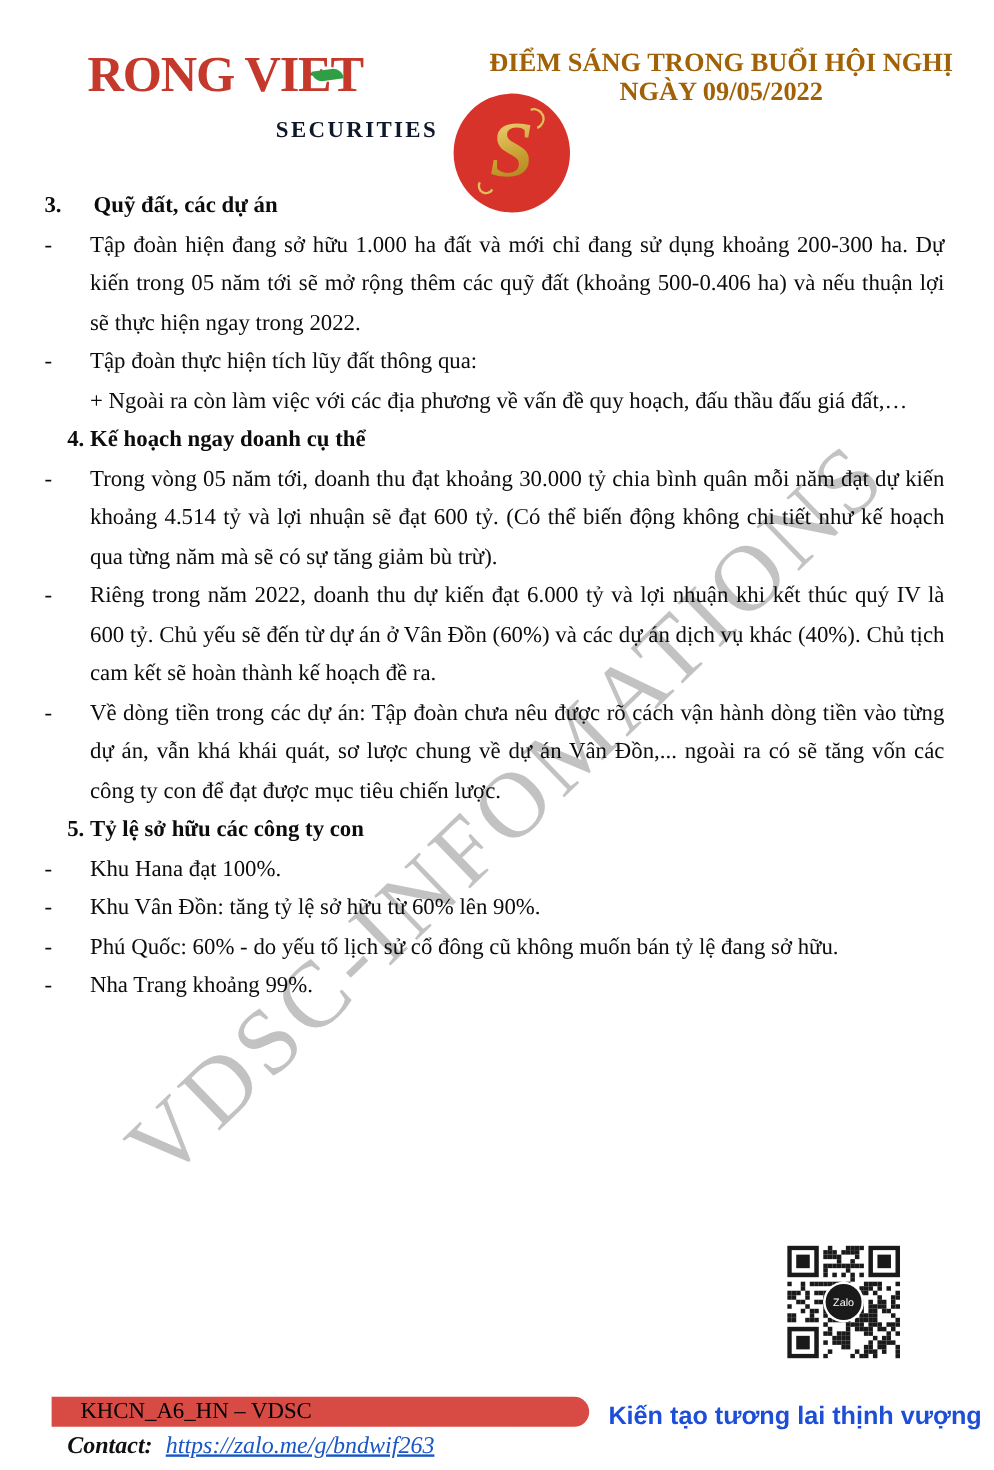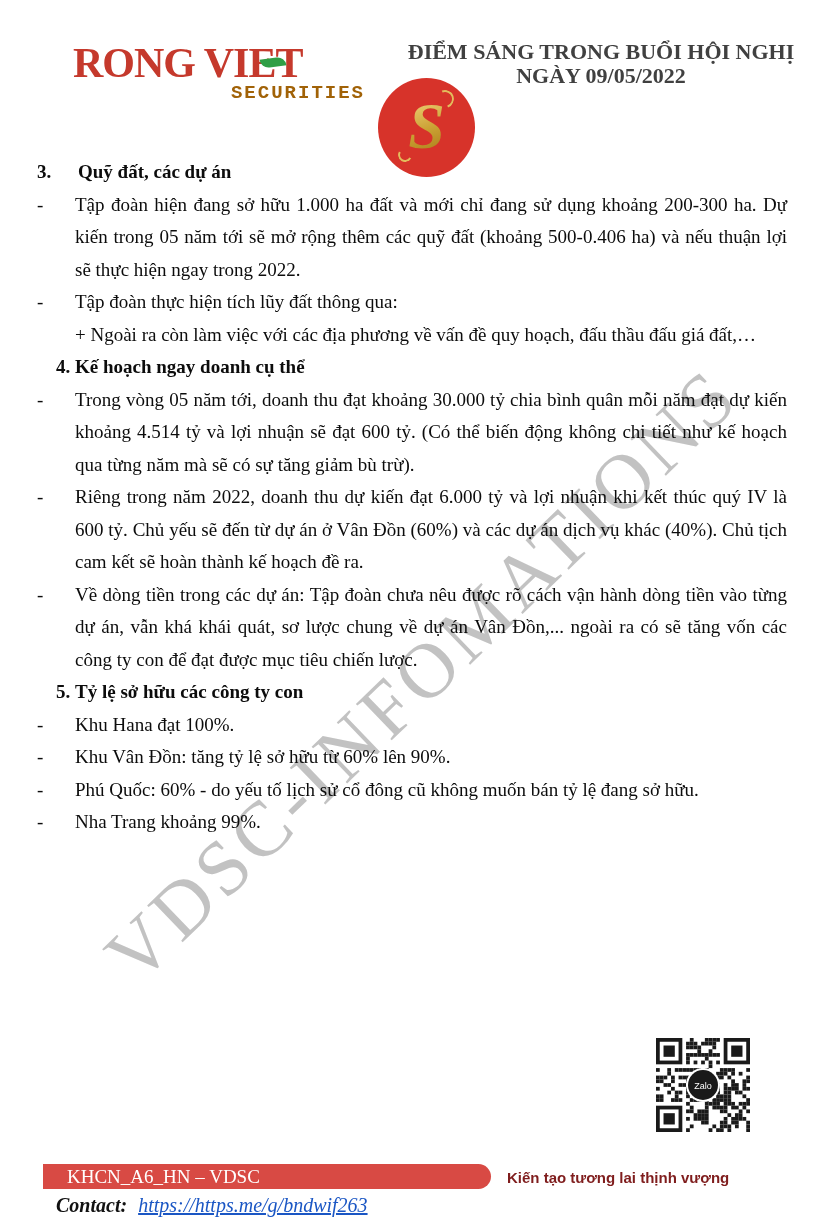--- a/index.html
+++ b/index.html
@@ -14,41 +14,41 @@
   .logo-name{
     font-family:"Liberation Serif","DejaVu Serif",serif;
     font-weight:bold;font-size:42px;letter-spacing:-1px;
     color:#c5392c;line-height:1;white-space:nowrap;
   }
   .logo-leaf{
     position:absolute;left:187px;top:16px;width:26px;height:9px;
     background:#2f9e45;border-radius:0 9px 0 9px;transform:rotate(-8deg);
   }
   .logo-sub{
-    position:absolute;right:38px;top:40px;
-    font-family:Liberation Mono, monospace;
-    font-weight:bold;font-size:19px;letter-spacing:2px;color:#a16207;
+    position:absolute;right:38px;top:56px;
+    font-family:Liberation Serif, serif;
+    font-weight:bold;font-size:19px;letter-spacing:2px;color:#0f172a;
   }
   .dragon{
     position:absolute;left:305px;top:36px;width:97px;height:99px;border-radius:50%;
     background:#d7332a;display:flex;align-items:center;justify-content:center;
   }
   .dragon-s{
     font-family:"Liberation Serif","DejaVu Serif",serif;
     font-size:66px;font-weight:bold;font-style:italic;
     background:linear-gradient(160deg,#f0d078 10%,#caa133 55%,#a87a18 95%);
     -webkit-background-clip:text;background-clip:text;color:transparent;
     line-height:1;transform:translateY(-2px);
   }
   .dragon-curl{position:absolute;border:2px solid #e3bd5d;border-radius:50%;}
   .curl1{width:14px;height:14px;left:58px;top:12px;border-bottom-color:transparent;border-left-color:transparent;transform:rotate(25deg);}
   .curl2{width:10px;height:10px;left:20px;top:70px;border-top-color:transparent;border-right-color:transparent;transform:rotate(-15deg);}
   .title-block{
     position:absolute;left:405px;top:40px;width:392px;
-    text-align:center;font-weight:bold;font-size:22px;line-height:24px;color:#404040;
+    text-align:center;font-weight:bold;font-size:22px;line-height:24px;color:#a16207;
   }
   
   .watermark{
     position:absolute;left:-18px;top:630px;width:880px;
     transform:rotate(-44deg);transform-origin:center center;
     font-family:"Liberation Serif","DejaVu Serif",serif;
     font-size:78px;letter-spacing:5px;color:#b2b2b2;opacity:0.78;
     text-align:center;white-space:nowrap;z-index:1;pointer-events:none;
   }
   
@@ -61,25 +61,25 @@
   .para .dash{position:absolute;left:2px;}
   .ptext{text-align:justify;}
   
   .qr-wrap{position:absolute;left:656px;top:1038px;width:94px;height:94px;z-index:2;}
   
   .footer-bar{
     position:absolute;left:43px;top:1164px;width:448px;height:25px;z-index:2;
     background:#d84a44;border-radius:0 18px 18px 0;
     display:flex;align-items:center;
   }
-  .doc-code{color:#ffffff;font-size:19px;padding-left:24px;white-space:nowrap;}
+  .doc-code{color:#000000;font-size:19px;padding-left:24px;white-space:nowrap;}
   .slogan{
     position:absolute;left:507px;top:1169px;z-index:2;
     font-family:"Liberation Sans","DejaVu Sans",sans-serif;
-    font-weight:bold;font-size:15px;color:#7f1d1d;white-space:nowrap;
+    font-weight:bold;font-size:21px;color:#1d4ed8;white-space:nowrap;
   }
   .contact-line{
     position:absolute;left:56px;top:1194px;z-index:2;
     font-size:20px;font-style:italic;
   }
   .contact-label{font-weight:bold;color:#111;margin-top:48px;}
   .contact-link{color:#1a56c4;text-decoration:underline;margin-left:6px;}
 </style>
 </head>
 <body>
@@ -377,14 +377,14 @@
       <text x="47" y="50.5" text-anchor="middle" fill="#ffffff" font-family="&quot;Liberation Sans&quot;,&quot;DejaVu Sans&quot;,sans-serif" font-size="9">Zalo</text>
     </svg>
 </div>
 
 <div class="footer-bar">
   <span class="doc-code">KHCN_A6_HN – VDSC</span>
 </div>
 <div class="slogan">Kiến tạo tương lai thịnh vượng</div>
 <div class="contact-line">
   <span class="contact-label">Contact:</span>
-  <a class="contact-link" href="#">https://https.me/g/bndwif263</a>
+  <a class="contact-link" href="#">https://zalo.me/g/bndwif263</a>
 </div>
 
 </body></html>

